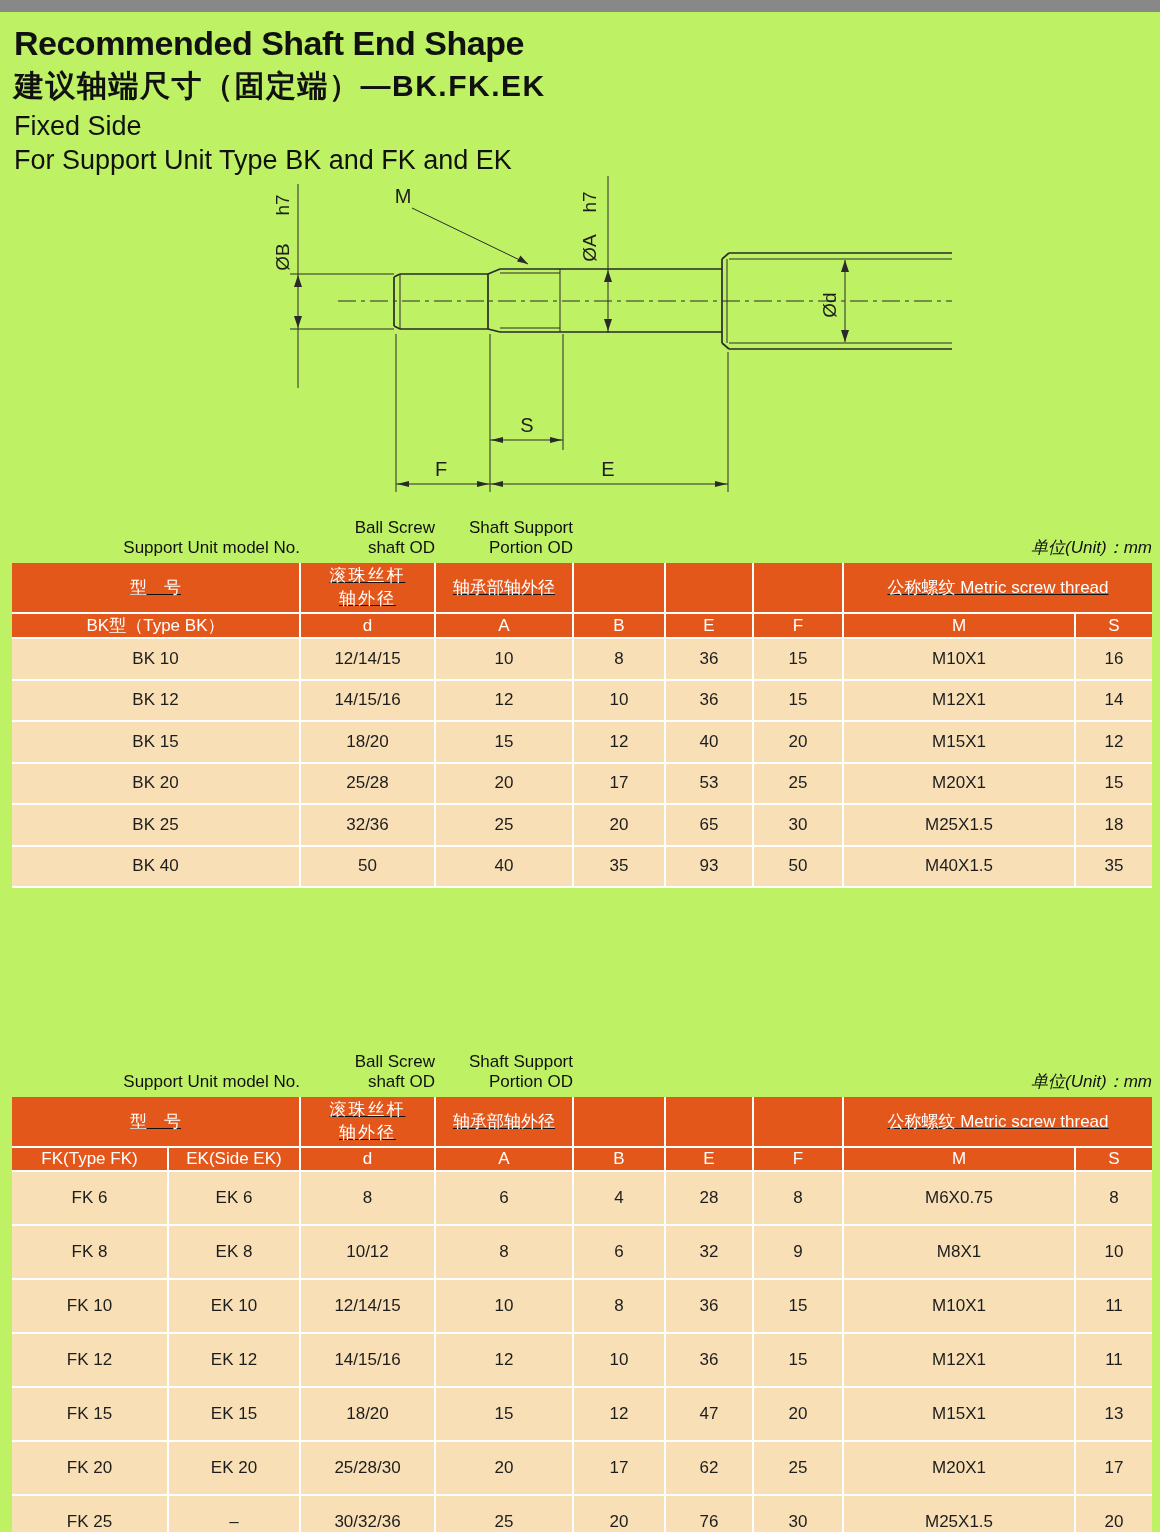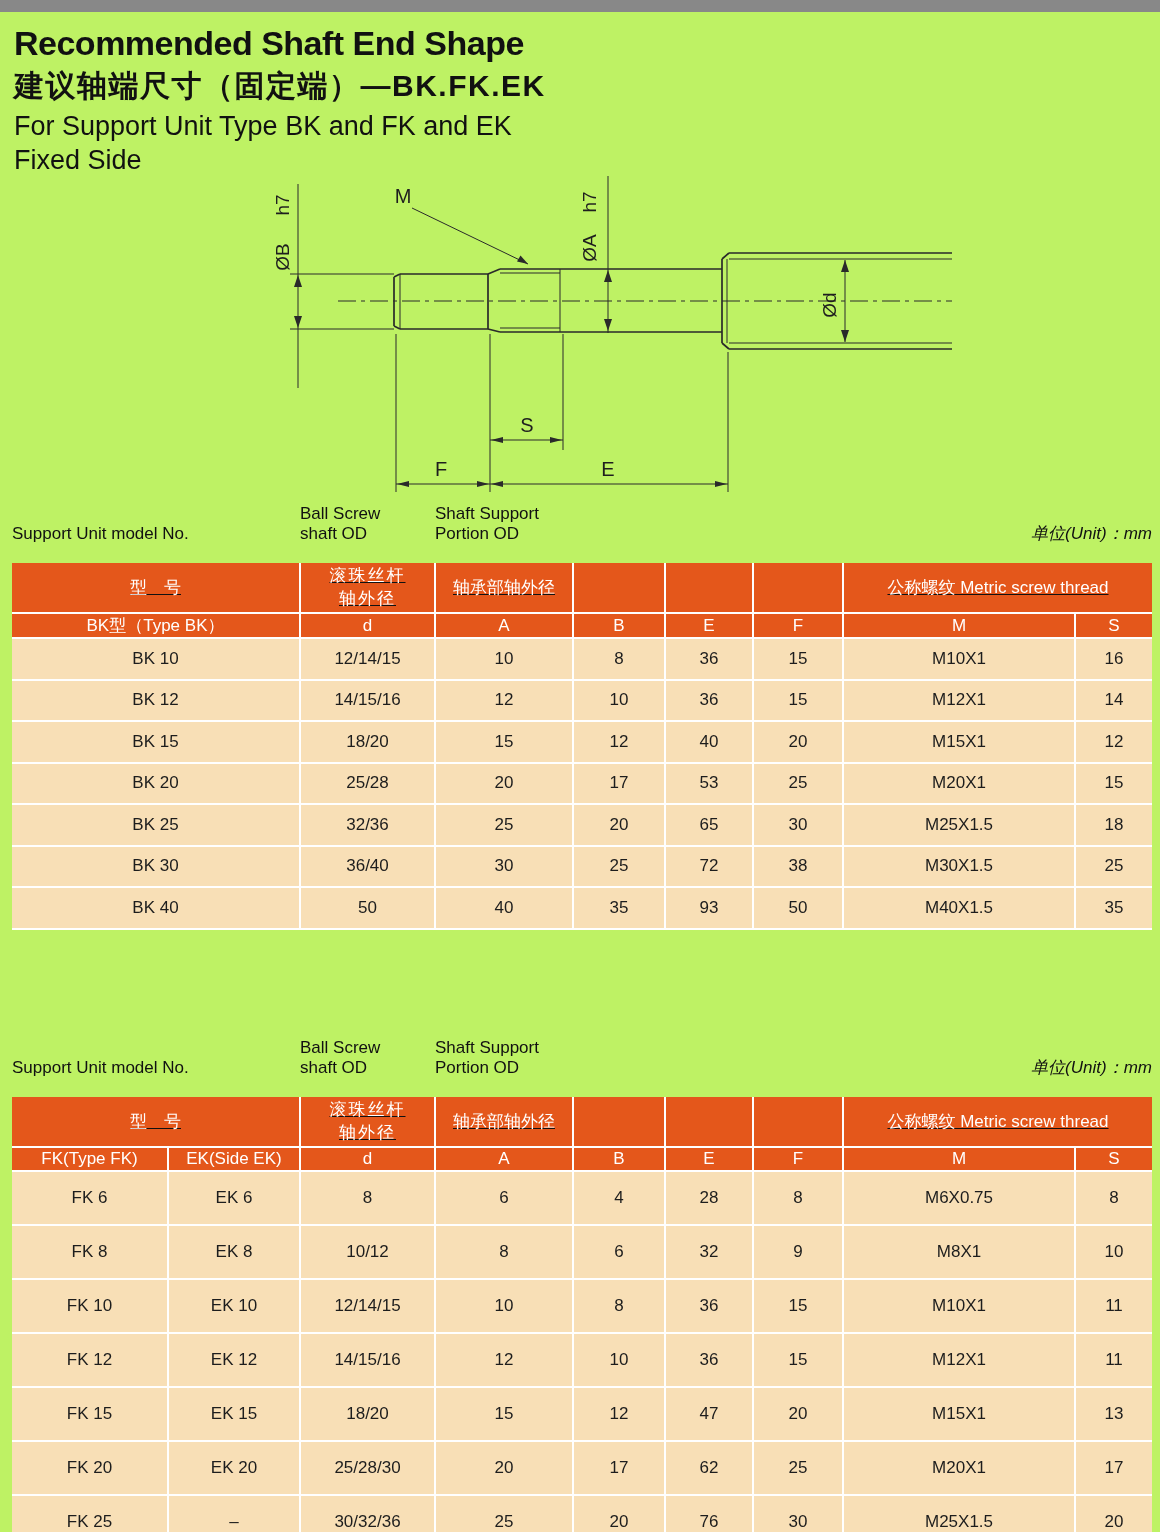--- a/index.html
+++ b/index.html
@@ -15,21 +15,21 @@
   .subtitle  { font-size:27px; font-weight:400; line-height:1.1; margin-top:5px; }
 
   
   .drawing { position:absolute; left:0; top:0; pointer-events:none; }
   .drawing text { fill:#1e1e1e; font-size:20px; font-family:"Liberation Sans","DejaVu Sans",sans-serif; }
   .drawing .rot { font-size:19px; }
 
   
   .toplabels { position:absolute; left:12px; width:1140px; height:48px; font-size:17px; }
   .tl1 { top:500px; }  .tl2 { top:1034px; }
-  .toplabels .lbl { position:absolute; bottom:16px; text-align:left; white-space:pre-line; line-height:1.18; }
+  .toplabels .lbl { position:absolute; bottom:2px; text-align:right; white-space:pre-line; line-height:1.18; }
   .lbl-model { left:0; width:288px; }
   .lbl-ball  { left:288px; width:135px; }
   .lbl-shaft { left:423px; width:138px; }
   .lbl-unit  { right:0; text-align:right;font-style:italic; }
 
   table.spec { position:absolute; left:12px; width:1140px; border-collapse:collapse; table-layout:fixed; text-align:center; }
   .t1 { top:551px; } .t2 { top:1085px; }
   .spec th, .spec td { border-right:2px solid #fff; border-bottom:2px solid #fff; padding:0; font-weight:400; overflow:hidden; }
   .spec tr > *:last-child { border-right:none; }
   .spec thead th { background:#e4571b; color:#ffffff; font-size:17px; }
@@ -41,22 +41,22 @@
   .cell-pre { white-space:pre-line; line-height:1.35; letter-spacing:2px; }
 </style>
 </head>
 <body>
 
 <div class="sheet">
 
   <div class="title-block">
     <div class="title-en">Recommended Shaft End Shape</div>
     <div class="title-zh">建议轴端尺寸（固定端）—BK.FK.EK</div>
+    <div class="subtitle">Fixed Side</div>
     <div class="subtitle">For Support Unit Type BK and FK and EK</div>
-    <div class="subtitle">Fixed Side</div>
   </div>
 
   <svg class="drawing" width="1160" height="500" viewBox="0 0 1160 500">
 
     <g stroke="#2a2a2a" stroke-width="1" fill="none">
       <path d="M338 289 H952" stroke-dasharray="18 5 4 5"></path>
     </g>
 
     <g stroke="#2a2a2a" stroke-width="1.7" fill="none">
       <path d="M400 262 H488 M400 317 H488"></path>
@@ -203,30 +203,20 @@
         </tr>
         <tr>
           <td>BK 25</td>
           <td>32/36</td>
           <td>25</td>
           <td>20</td>
           <td>65</td>
           <td>30</td>
           <td>M25X1.5</td>
           <td>18</td>
-        </tr>
-        <tr>
-          <td>BK 30</td>
-          <td>36/40</td>
-          <td>30</td>
-          <td>25</td>
-          <td>72</td>
-          <td>38</td>
-          <td>M30X1.5</td>
-          <td>25</td>
         </tr>
         <tr>
           <td>BK 40</td>
           <td>50</td>
           <td>40</td>
           <td>35</td>
           <td>93</td>
           <td>50</td>
           <td>M40X1.5</td>
           <td>35</td>

